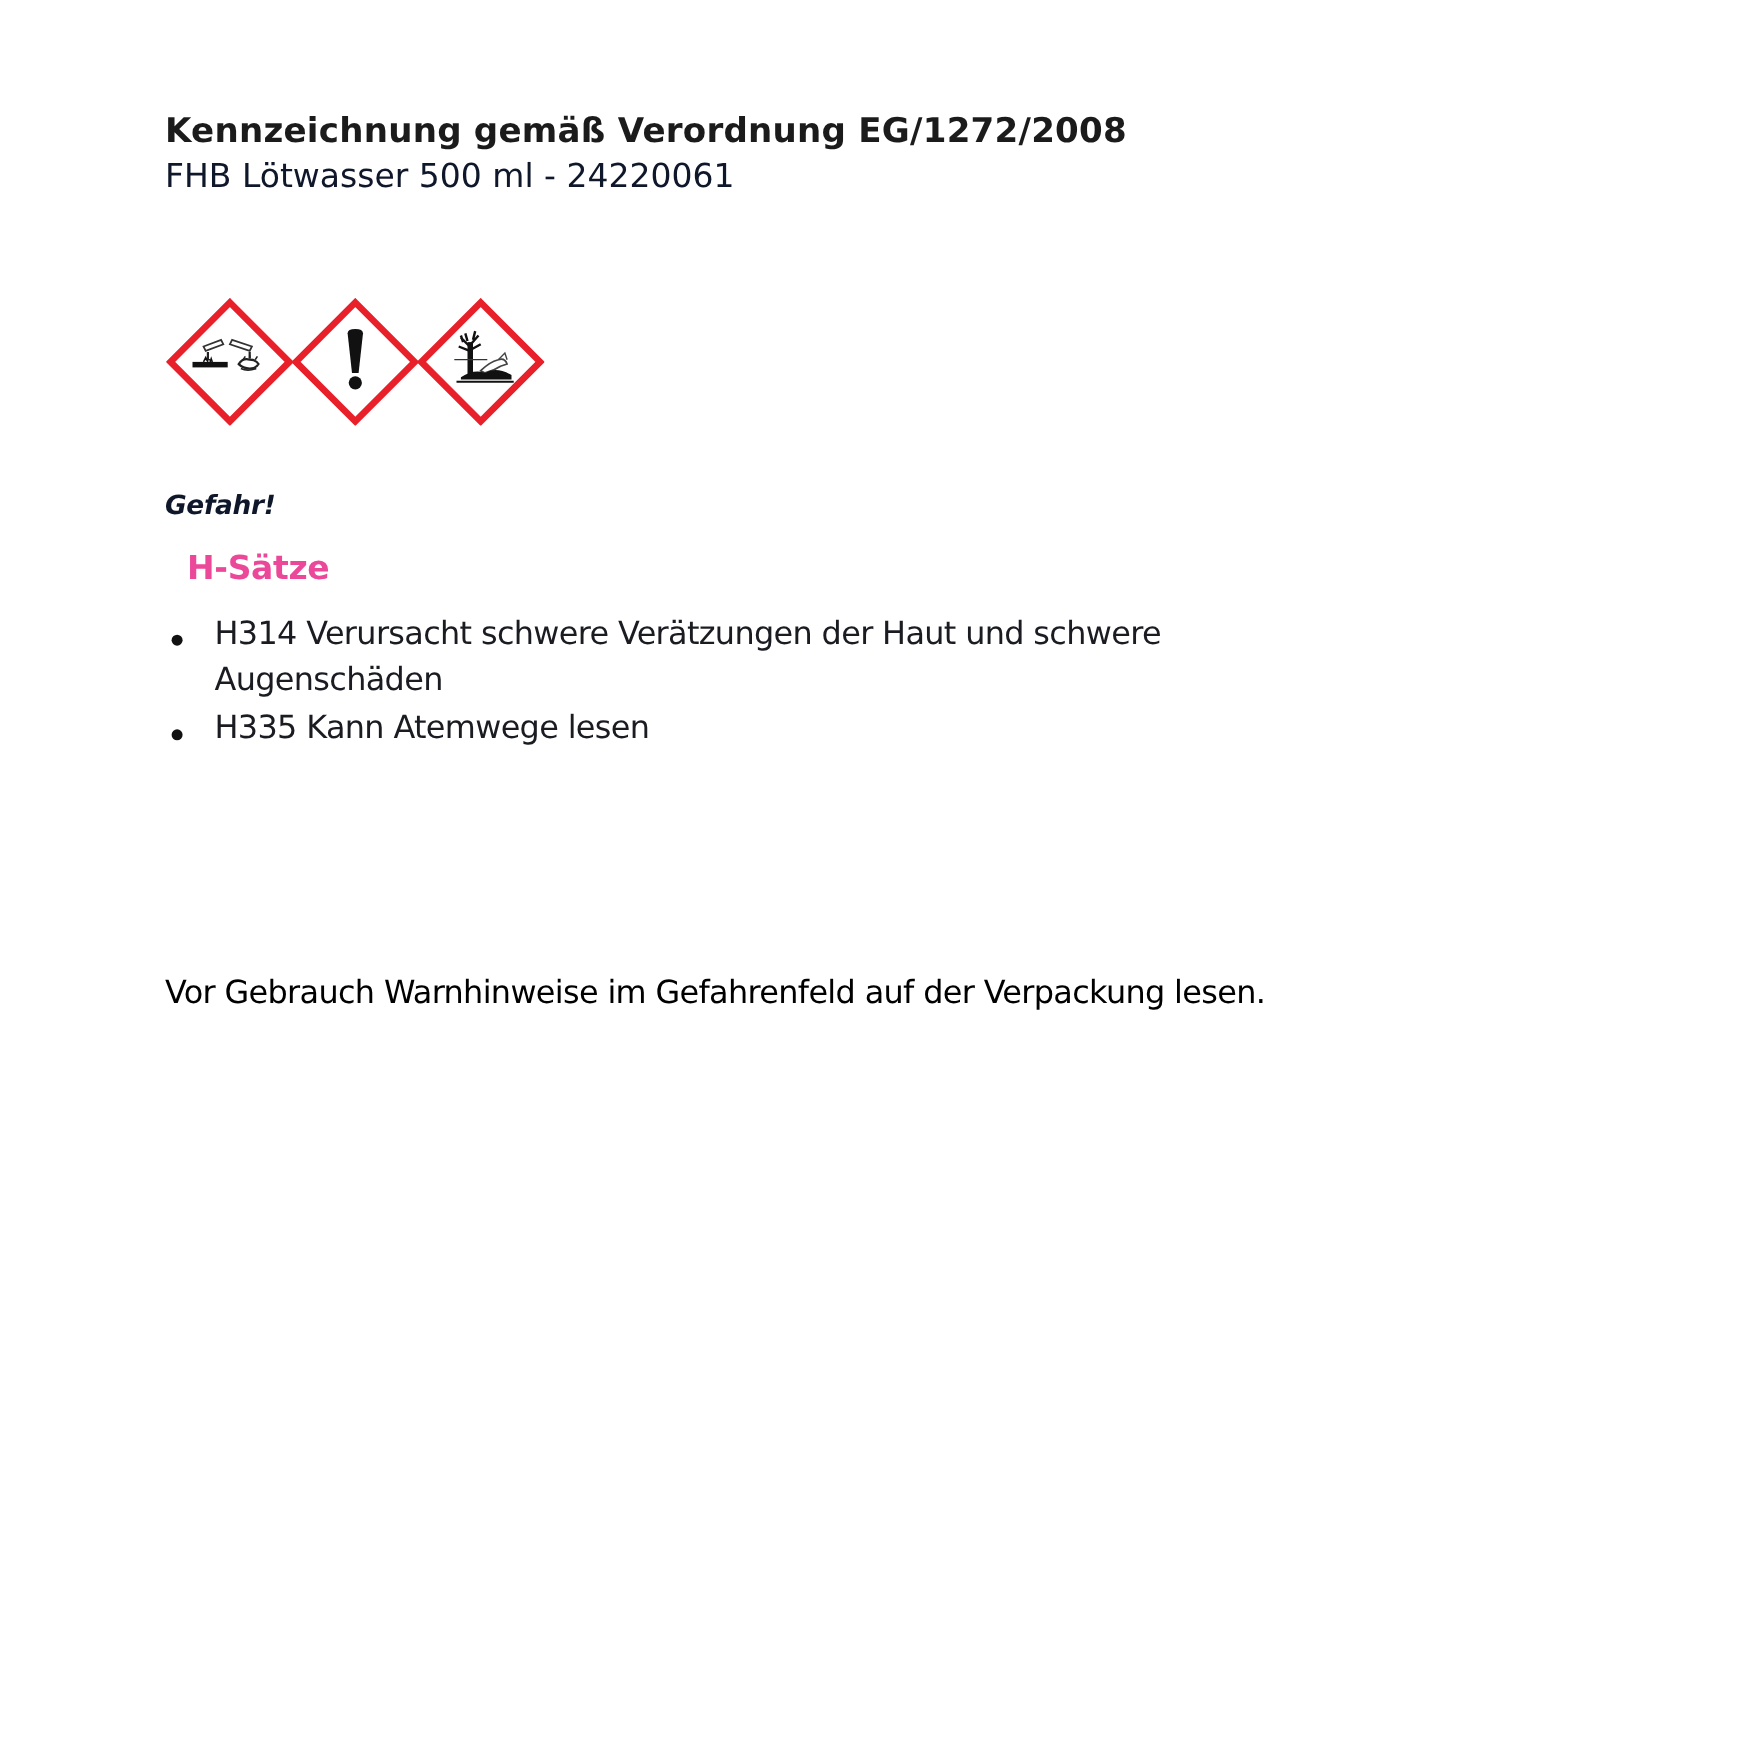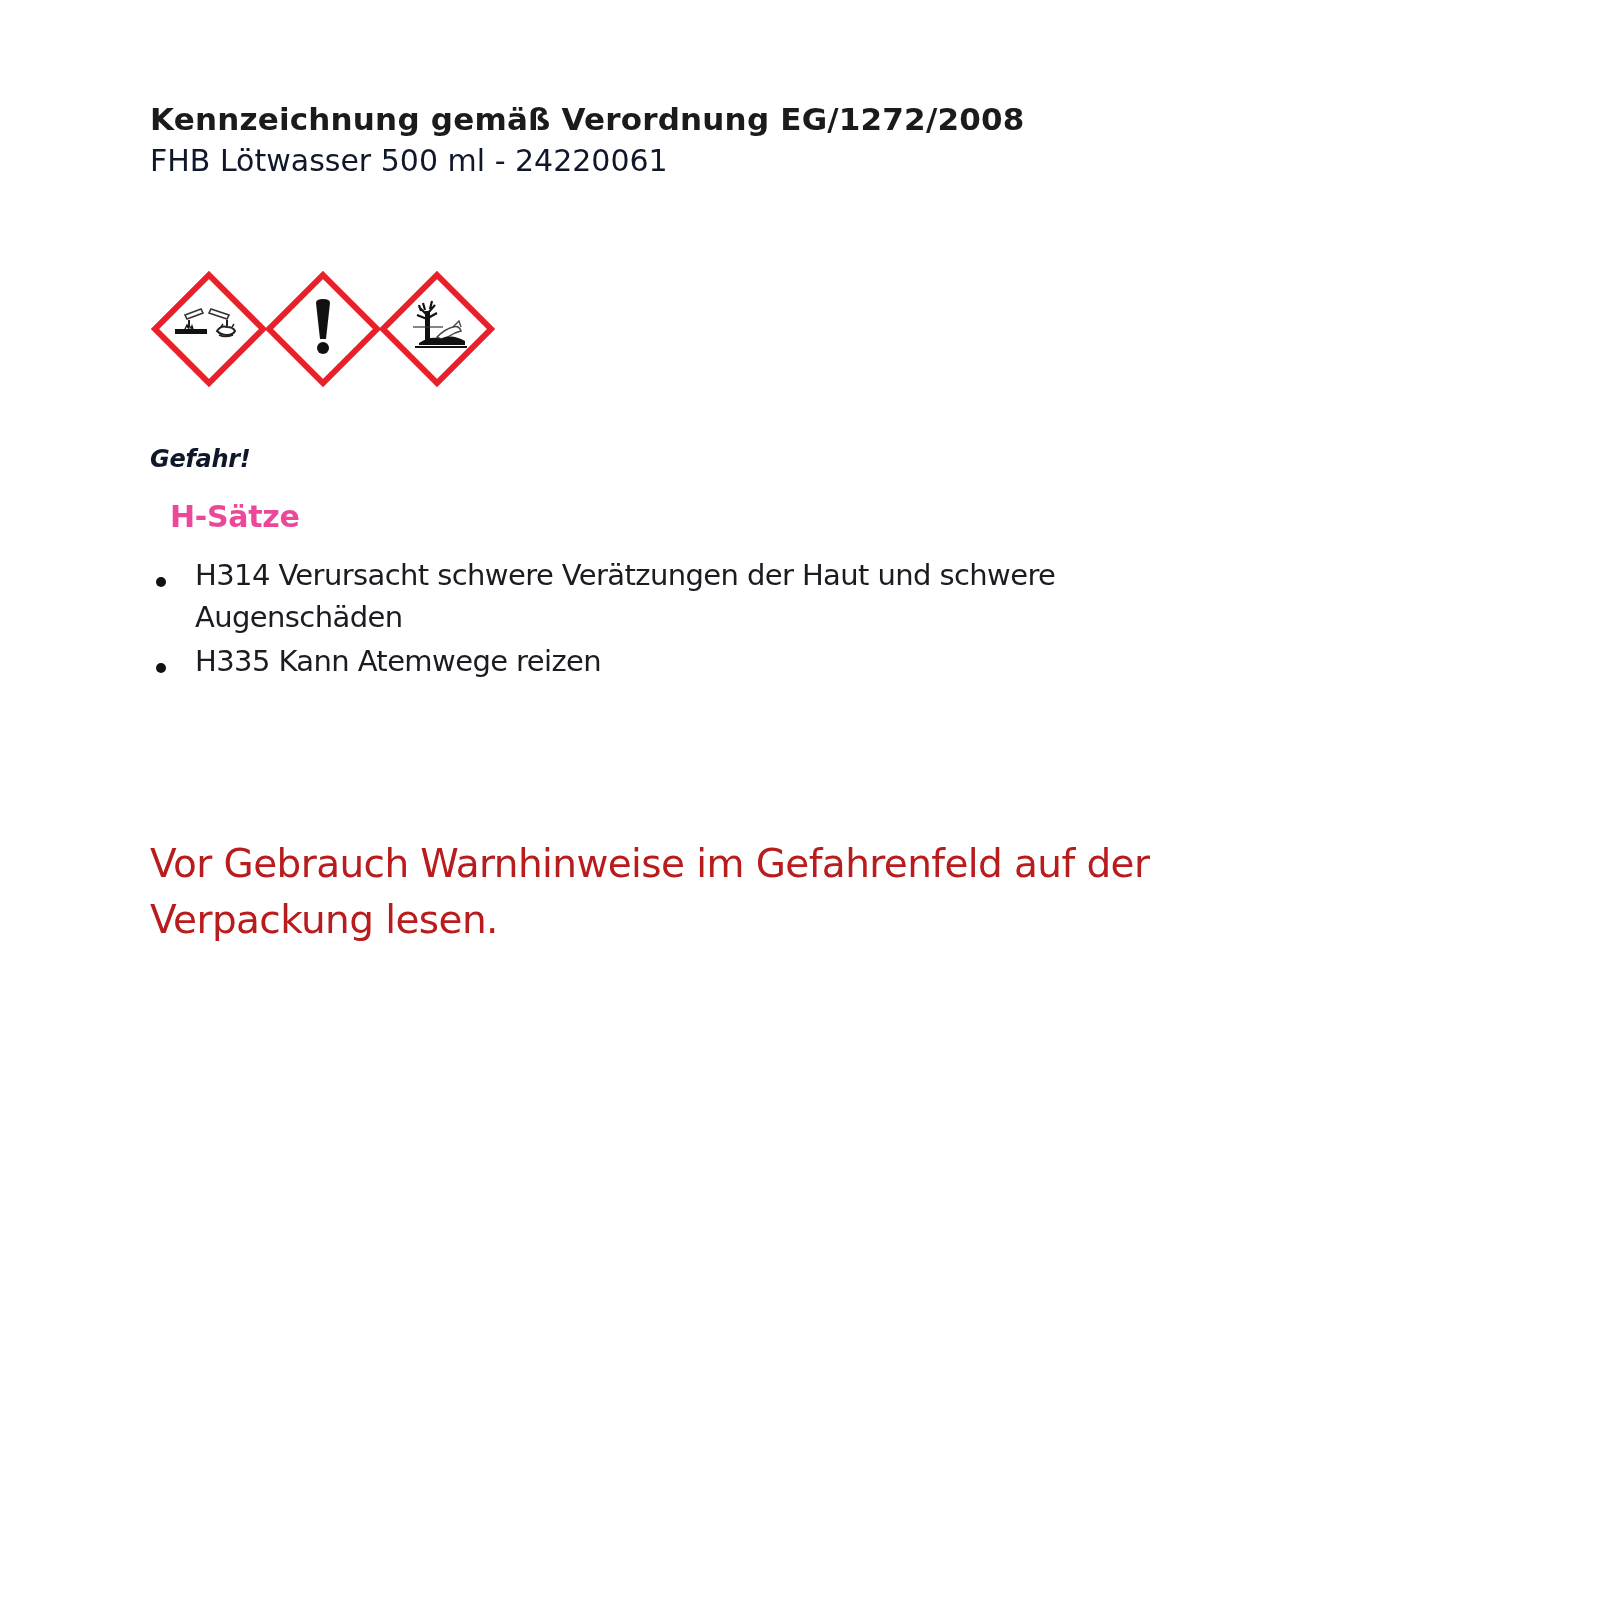--- a/index.html
+++ b/index.html
@@ -104,27 +104,27 @@
       position: absolute;
       left: 6px;
       top: 23px;
       width: 10px;
       height: 10px;
       border-radius: 50%;
       background: #111;
     }
     .warning-note {
       position: absolute;
-      top: 836px;
+      top: 874px;
       left: 0;
       width: 1040px;
       font-family: "DejaVu Sans", sans-serif;
-      font-size: 39px;
+      font-size: 29px;
       line-height: 56px;
-      color: #b91c1c;
+      color: #000000;
       letter-spacing: -0.6px;
     }
   </style>
 </head>
 <body>
 
 <div class="page">
 
   <div class="title">Kennzeichnung gemäß Verordnung EG/1272/2008</div>
   <div class="subtitle">FHB Lötwasser 500 ml - 24220061</div>
@@ -182,19 +182,19 @@
 
   <div class="h-heading">H-Sätze</div>
 
   <ul class="h-list">
     <li class="h-item">
       <span class="h-bullet"></span>
       <span>H314 Verursacht schwere Verätzungen der Haut und schwere Augenschäden</span>
     </li>
     <li class="h-item">
       <span class="h-bullet"></span>
-      <span>H335 Kann Atemwege reizen</span>
+      <span>H335 Kann Atemwege lesen</span>
     </li>
   </ul>
 
   <div class="warning-note">Vor Gebrauch Warnhinweise im Gefahrenfeld auf der Verpackung lesen.</div>
 
 </div>
 
 </body></html>

